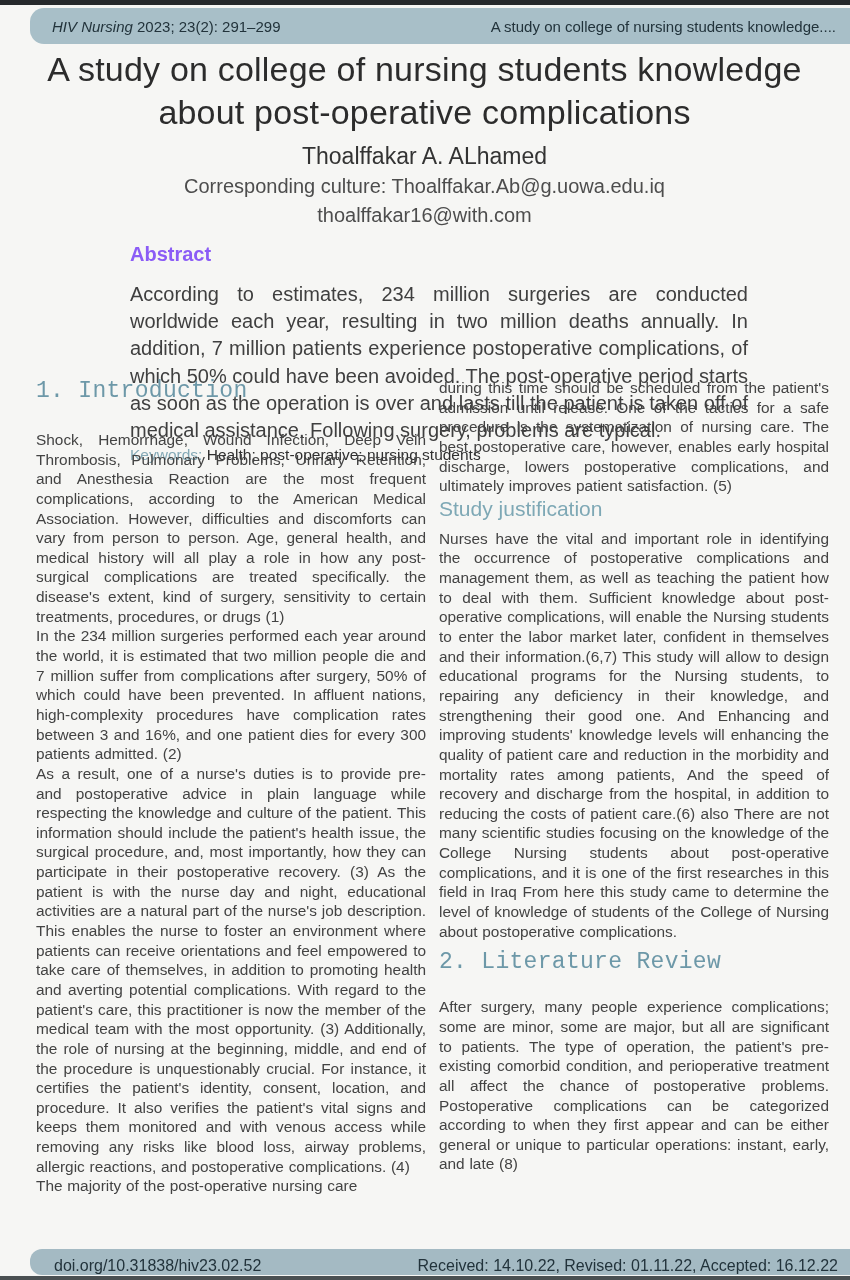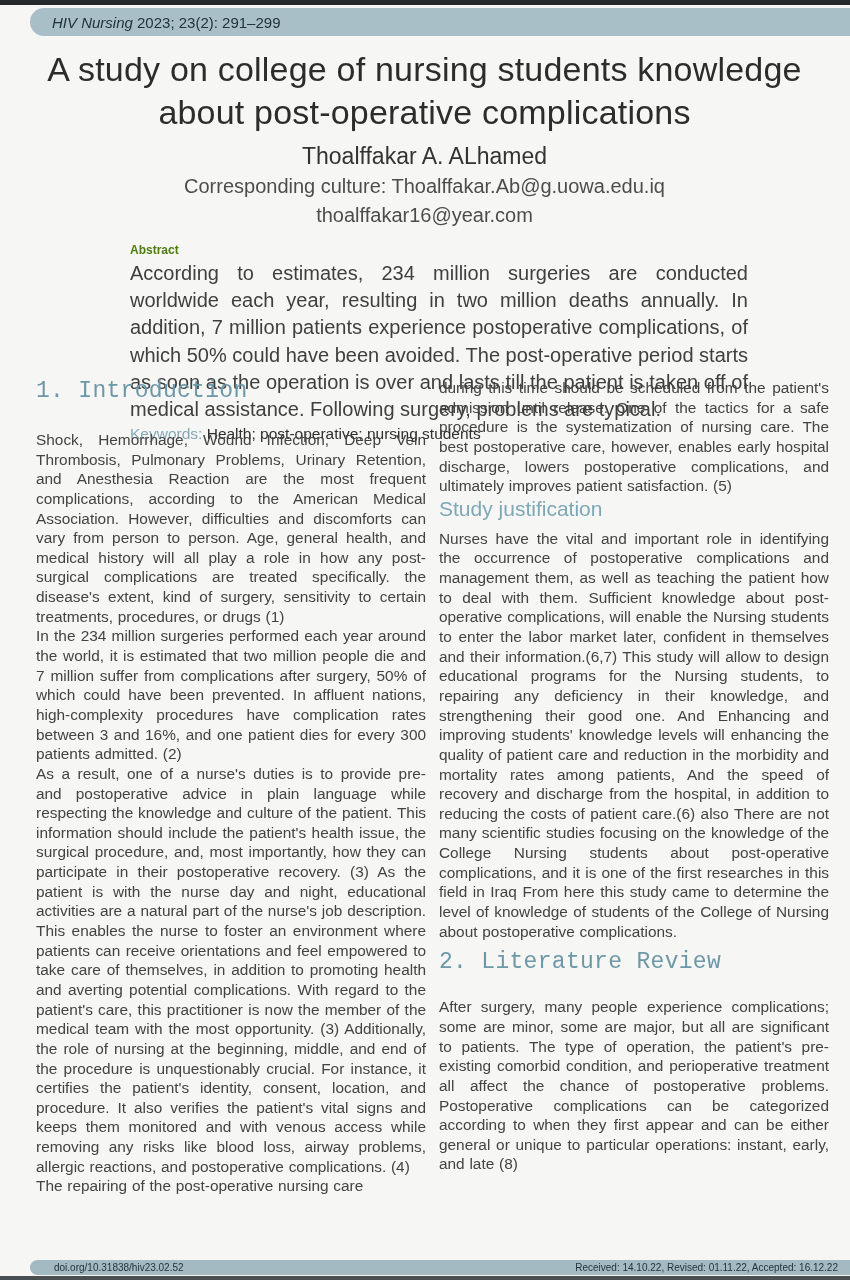--- a/index.html
+++ b/index.html
@@ -15,40 +15,40 @@
   }
   .page-edge-top {
     position: absolute; top: 0; left: 0; right: 0; height: 5px;
     background: #26292b;
   }
   .page-edge-bottom {
     position: absolute; bottom: 0; left: 0; right: 0; height: 4px;
     background: #4a5052;
   }
   .header-bar {
-    position: absolute; top: 8px; left: 30px; right: 0; height: 28px;
+    position: absolute; top: 8px; left: 30px; right: 0; height: 36px;
     background: #a8bfc8;
     border-radius: 14px 0 0 14px;
     display: flex; align-items: center; justify-content: space-between;
     padding: 0 14px 0 22px;
     font-size: 15px; color: #22333b;
   }
   .header-bar .journal-name { font-style: italic; }
   .title-block { position: absolute; top: 48px; left: 0; right: 1px; text-align: center; }
   .paper-title {
     font-size: 34px; font-weight: 500; color: #2c2c2c;
     line-height: 1.25; letter-spacing: 0.2px;
     padding: 0 40px;
   }
   .author-name { margin-top: 10px; font-size: 23px; color: #333333; font-weight: 500; }
   .meta-line { margin-top: 3px; font-size: 20px; color: #4d4d4d; line-height: 1.3; }
   .abstract-block {
     position: absolute; top: 243px; left: 130px; width: 618px;
   }
-  .abstract-heading { color: #4d7c0f; font-size: 12px; font-weight: bold; margin-bottom: 3px; }
+  .abstract-heading { color: #8b5cf6; font-size: 20px; font-weight: bold; margin-bottom: 15px; }
   .abstract-text {
     font-size: 20px; line-height: 1.36; text-align: justify; color: #3f3f3f;
   }
   .keywords-line { font-size: 15.5px; margin-top: 2px; color: #2f2f2f; }
   .keywords-label { color: #84a9b6; }
   .columns {
     position: absolute; top: 378px; left: 36px; right: 21px; bottom: 26px;
     display: flex; gap: 13px; overflow: hidden;
   }
   .col { flex: 1 1 0; }
@@ -58,62 +58,63 @@
   .section-heading.first { margin-bottom: 26px; }
   .section-heading.lit { margin-top: 8px; margin-bottom: 22px; }
   .sub-heading {
     color: #7ea8b5; font-size: 21px; font-weight: 400; margin: 1px 0 8px 0;
   }
   .body-para {
     font-size: 15.4px; line-height: 1.275; text-align: justify; color: #434343;
     word-spacing: 0.5px;
   }
   .footer-bar {
-    position: absolute; bottom: 5px; left: 30px; right: 0; height: 15px;
+    position: absolute; bottom: 5px; left: 30px; right: 0; height: 26px;
     background: #a4bac3;
     border-radius: 12px 0 0 12px;
-    display: flex; align-items: center; justify-content: space-between;
+    display: flex; align-items: flex-end; justify-content: space-between;
     padding: 0 12px 0 24px;
-    font-size: 10px; color: #22333b;
+    font-size: 16px; color: #22333b;
   }
 </style>
 </head>
 <body>
 
 <div class="page-edge-top"></div>
 
 <div class="header-bar">
   <span>
     <span class="journal-name">HIV Nursing</span>
     <span>2023; 23(2):  291–299</span>
   </span>
+  <span>A study on college of nursing students knowledge....</span>
 </div>
 
 <div class="title-block">
   <div class="paper-title">A study on college of nursing students knowledge about post-operative complications</div>
   <div class="author-name">Thoalffakar A. ALhamed</div>
   <div class="meta-line">Corresponding culture: Thoalffakar.Ab@g.uowa.edu.iq</div>
-  <div class="meta-line">thoalffakar16@year.com</div>
+  <div class="meta-line">thoalffakar16@with.com</div>
 </div>
 
 <div class="abstract-block">
   <div class="abstract-heading">Abstract</div>
   <div class="abstract-text">According to estimates, 234 million surgeries are conducted worldwide each year, resulting in two million deaths annually. In addition, 7 million patients experience postoperative complications, of which 50% could have been avoided. The post-operative period starts as soon as the operation is over and lasts till the patient is taken off of medical assistance. Following surgery, problems are typical.</div>
   <div class="keywords-line">
     <span class="keywords-label">Keywords:</span><span> Health; post-operative; nursing students</span>
   </div>
 </div>
 
 <div class="columns">
   <div class="col">
     <div class="section-heading first">1.  Introduction</div>
     <div class="body-para">Shock, Hemorrhage, Wound Infection, Deep Vein Thrombosis, Pulmonary Problems, Urinary Retention, and Anesthesia Reaction are the most frequent complications, according to the American Medical Association. However, difficulties and discomforts can vary from person to person. Age, general health, and medical history will all play a role in how any post-surgical complications are treated specifically. the disease's extent, kind of surgery, sensitivity to certain treatments, procedures, or drugs (1)</div>
     <div class="body-para">In the 234 million surgeries performed each year around the world, it is estimated that two million people die and 7 million suffer from complications after surgery, 50% of which could have been prevented. In affluent nations, high-complexity procedures have complication rates between 3 and 16%, and one patient dies for every 300 patients admitted. (2)</div>
     <div class="body-para">As a result, one of a nurse's duties is to provide pre- and postoperative advice in plain language while respecting the knowledge and culture of the patient. This information should include the patient's health issue, the surgical procedure, and, most importantly, how they can participate in their postoperative recovery. (3) As the patient is with the nurse day and night, educational activities are a natural part of the nurse's job description. This enables the nurse to foster an environment where patients can receive orientations and feel empowered to take care of themselves, in addition to promoting health and averting potential complications. With regard to the patient's care, this practitioner is now the member of the medical team with the most opportunity. (3) Additionally, the role of nursing at the beginning, middle, and end of the procedure is unquestionably crucial. For instance, it certifies the patient's identity, consent, location, and procedure. It also verifies the patient's vital signs and keeps them monitored and with venous access while removing any risks like blood loss, airway problems, allergic reactions, and postoperative complications. (4)</div>
-    <div class="body-para">The repairing of the post-operative nursing care</div>
+    <div class="body-para">The majority of the post-operative nursing care</div>
   </div>
   <div class="col">
     <div class="body-para">during this time should be scheduled from the patient's admission until release. One of the tactics for a safe procedure is the systematization of nursing care. The best postoperative care, however, enables early hospital discharge, lowers postoperative complications, and ultimately improves patient satisfaction. (5)</div>
     <div class="sub-heading">Study justification</div>
     <div class="body-para">Nurses have the vital and important role in identifying the occurrence of postoperative complications and management them, as well as teaching the patient how to deal with them. Sufficient knowledge about post-operative complications, will enable the Nursing students to enter the labor market later, confident in themselves and their information.(6,7) This study will allow to design educational programs for the Nursing students, to repairing any deficiency in their knowledge, and strengthening their good one. And Enhancing and improving students' knowledge levels will enhancing the quality of patient care and reduction in the morbidity and mortality rates among patients, And the speed of recovery and discharge from the hospital, in addition to reducing the costs of patient care.(6) also There are not many scientific studies focusing on the knowledge of the College Nursing students about post-operative complications, and it is one of the first researches in this field in Iraq From here this study came to determine the level of knowledge of students of the College of Nursing about postoperative complications.</div>
     <div class="section-heading lit">2.  Literature Review</div>
     <div class="body-para">After surgery, many people experience complications; some are minor, some are major, but all are significant to patients. The type of operation, the patient's pre-existing comorbid condition, and perioperative treatment all affect the chance of postoperative problems. Postoperative complications can be categorized according to when they first appear and can be either general or unique to particular operations: instant, early, and late (8)</div>
   </div>
 </div>
 

